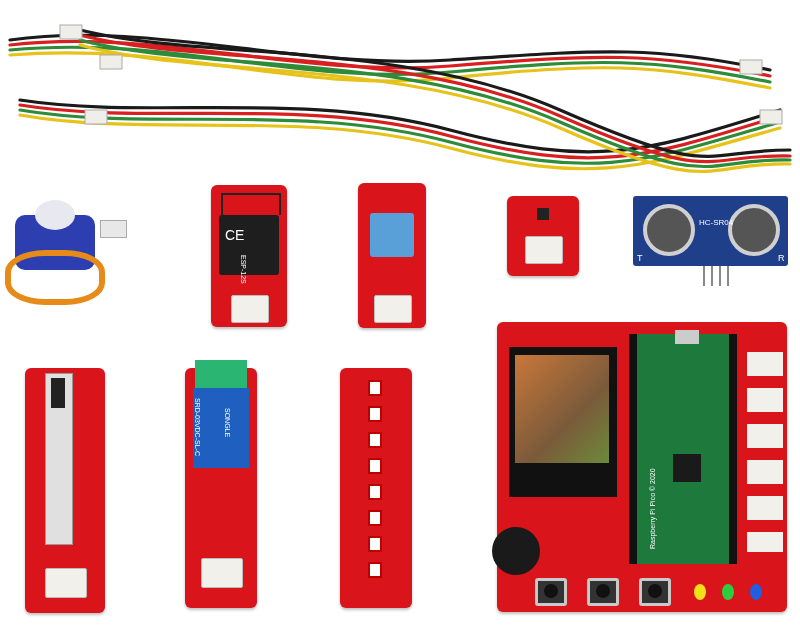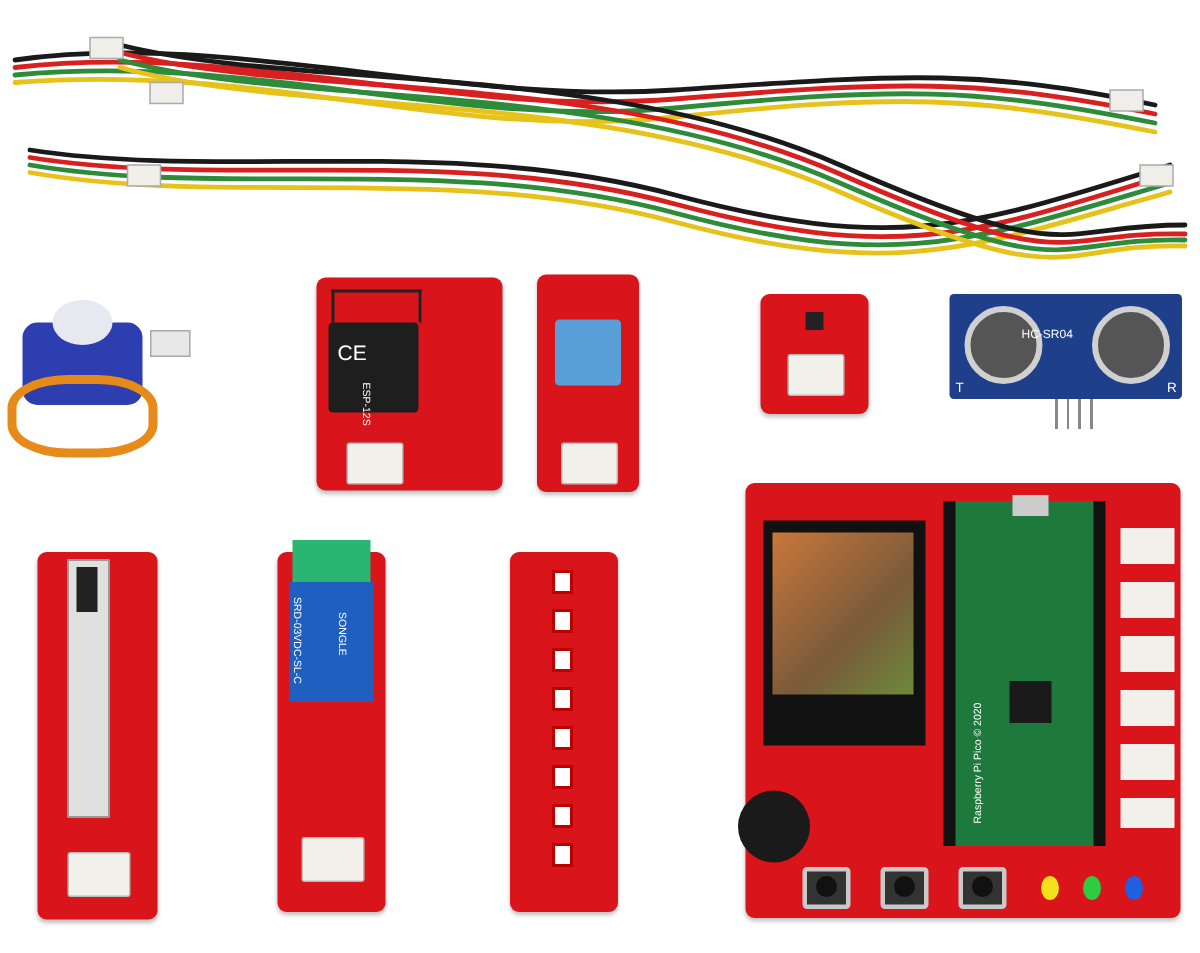--- a/index.html
+++ b/index.html
@@ -36,21 +36,21 @@
   <rect x="760" y="110" width="22" height="14" fill="#f0eee8" stroke="#aaa"></rect>
 </svg>
 
 <div class="abs" style="left:5px;top:195px;width:120px;height:115px;">
   <div class="abs" style="left:10px;top:20px;width:80px;height:55px;background:#2d3fb0;border-radius:10px;"></div>
   <div class="abs" style="left:30px;top:5px;width:40px;height:30px;background:#e8e8f0;border-radius:50%;"></div>
   <div class="abs" style="left:0;top:55px;width:100px;height:55px;border:6px solid #e68a1a;border-radius:40%;box-sizing:border-box;"></div>
   <div class="abs" style="left:95px;top:25px;width:25px;height:16px;background:#e8e8e8;border:1px solid #aaa;"></div>
 </div>
 
-<div class="abs pcb" style="left:211px;top:185px;width:76px;height:142px;padding-left:48px;">
+<div class="abs pcb" style="left:211px;top:185px;width:76px;height:142px;">
   <div class="abs" style="left:10px;top:8px;width:56px;height:20px;border:2px solid #222;border-bottom:none;"></div>
   <div class="abs" style="left:8px;top:30px;width:60px;height:60px;background:#1e1e1e;border-radius:3px;">
     <span class="lbl" style="left:6px;top:12px;font-size:14px;">CE</span>
     <span class="lbl" style="left:28px;top:40px;transform:rotate(90deg);transform-origin:left top;font-size:7px;">ESP-12S</span>
   </div>
   <div class="grove" style="left:20px;top:110px;width:36px;height:26px;"></div>
 </div>
 
 <div class="abs pcb" style="left:358px;top:183px;width:68px;height:145px;">
   <div class="abs" style="left:12px;top:30px;width:44px;height:44px;background:#5aa0d8;border-radius:3px;"></div>
@@ -59,21 +59,21 @@
 
 <div class="abs pcb" style="left:507px;top:196px;width:72px;height:80px;">
   <div class="abs" style="left:30px;top:12px;width:12px;height:12px;background:#222;"></div>
   <div class="grove" style="left:18px;top:40px;width:36px;height:26px;"></div>
 </div>
 
 <div class="abs" style="left:633px;top:196px;width:155px;height:90px;">
   <div class="abs" style="left:0;top:0;width:155px;height:70px;background:#1f3f8a;border-radius:3px;"></div>
   <div class="abs" style="left:10px;top:8px;width:52px;height:52px;border-radius:50%;background:#555;border:4px solid #d0d0d0;box-sizing:border-box;"></div>
   <div class="abs" style="left:95px;top:8px;width:52px;height:52px;border-radius:50%;background:#555;border:4px solid #d0d0d0;box-sizing:border-box;"></div>
-  <span class="lbl" style="left:48px;top:22px;font-size:8px;">HC-SR04</span>
+  <span class="lbl" style="left:66px;top:22px;font-size:8px;">HC-SR04</span>
   <span class="lbl" style="left:4px;top:57px;">T</span>
   <span class="lbl" style="left:145px;top:57px;">R</span>
   <div class="abs" style="left:70px;top:70px;width:30px;height:20px;background:repeating-linear-gradient(90deg,#888 0 2px,transparent 2px 8px);"></div>
 </div>
 
 <div class="abs pcb" style="left:25px;top:368px;width:80px;height:245px;">
   <div class="abs" style="left:20px;top:5px;width:26px;height:170px;background:#e0e0e0;border:1px solid #999;"></div>
   <div class="abs" style="left:26px;top:10px;width:14px;height:30px;background:#222;"></div>
   <div class="grove" style="left:20px;top:200px;width:40px;height:28px;"></div>
 </div>

